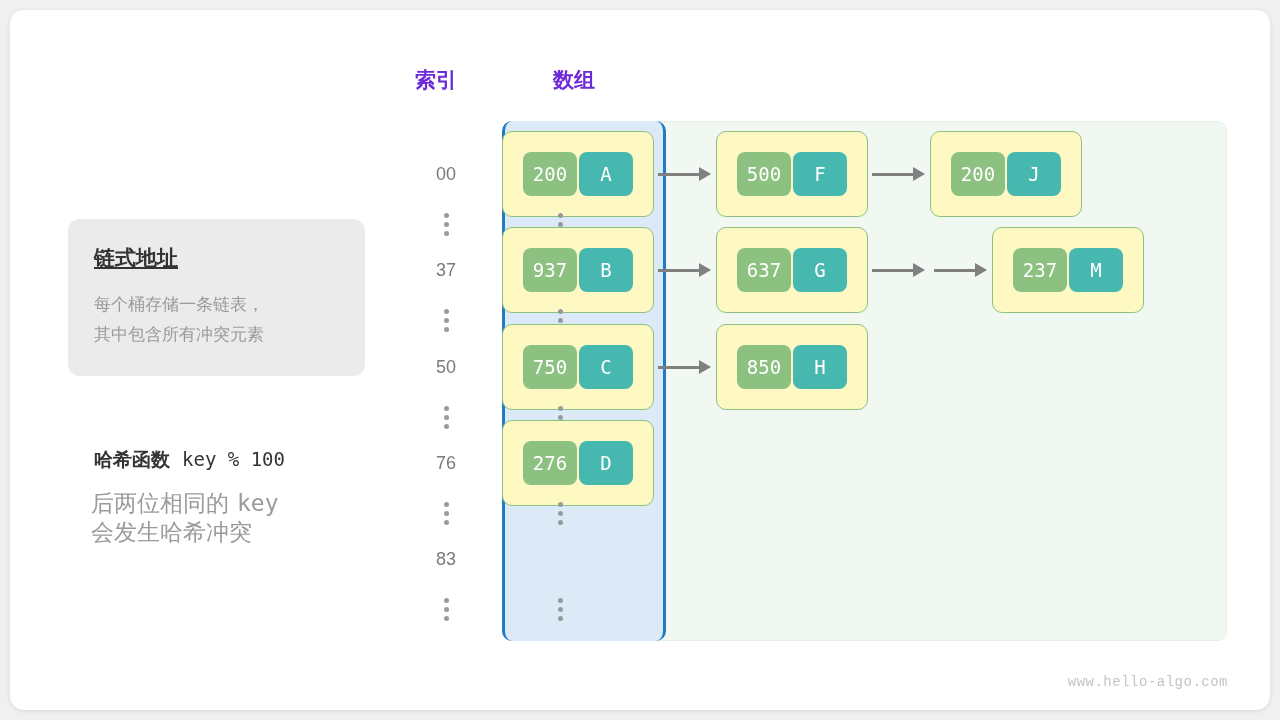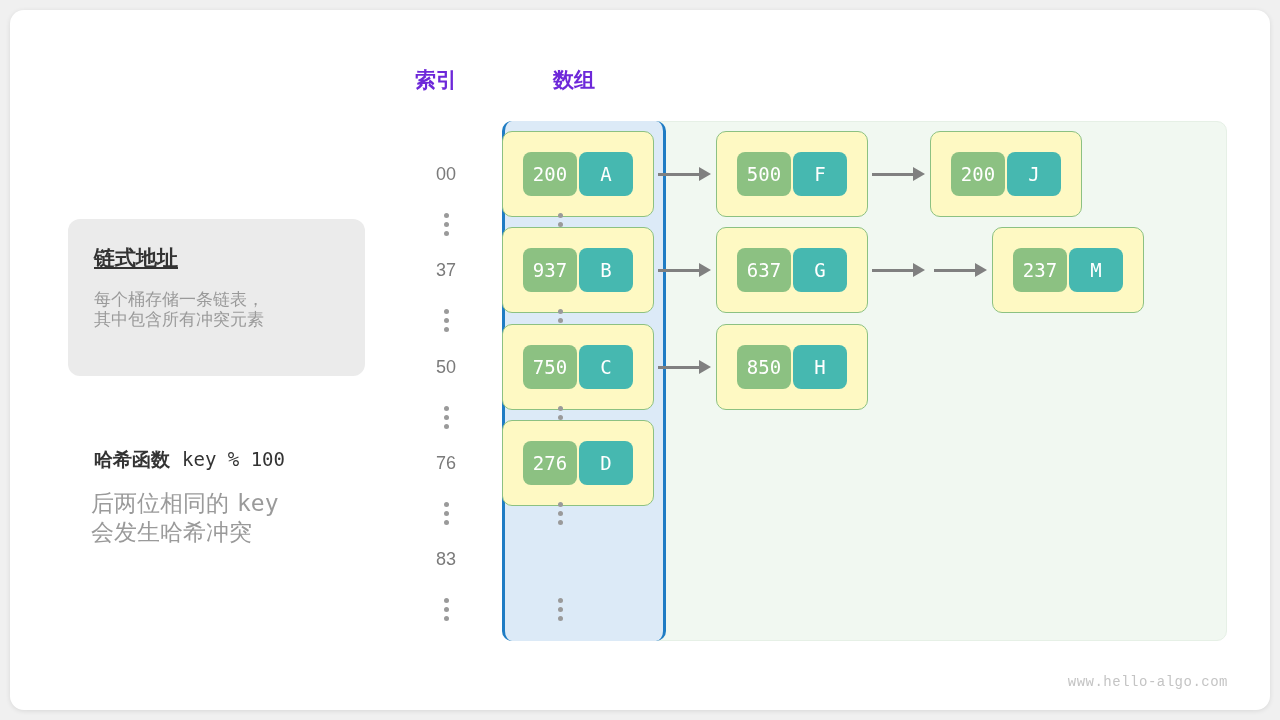--- a/index.html
+++ b/index.html
@@ -192,21 +192,21 @@
     font-weight: bold;
     color: #333333;
     white-space: nowrap;
     text-decoration: underline;
   }
   .info-body {
     position: absolute;
     left: 84px;
     top: 280px;
     font-size: 17px;
-    line-height: 20px;
+    line-height: 30px;
     color: #9a9a9a;
     white-space: pre-line;
   }
 
   
   .hash-title {
     position: absolute;
     left: 84px;
     top: 437px;
     font-size: 19px;

